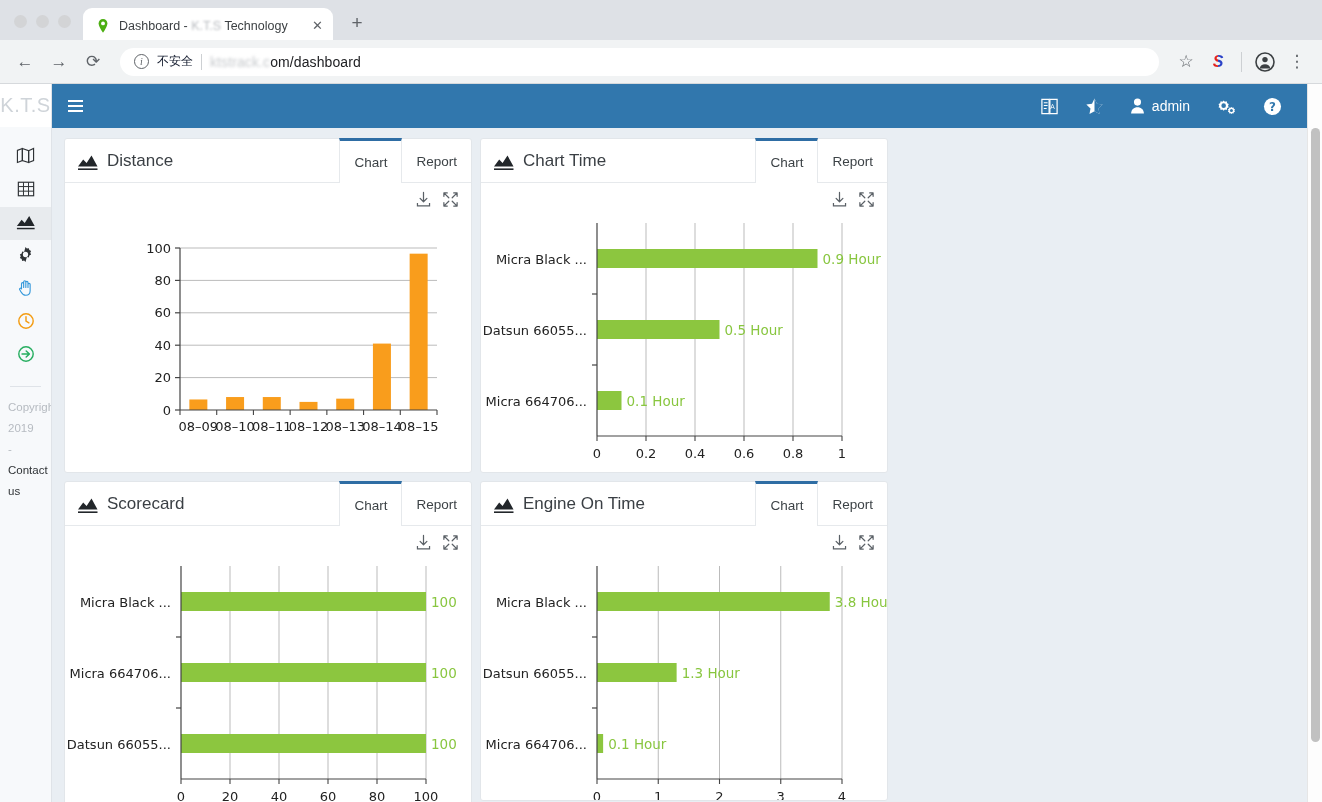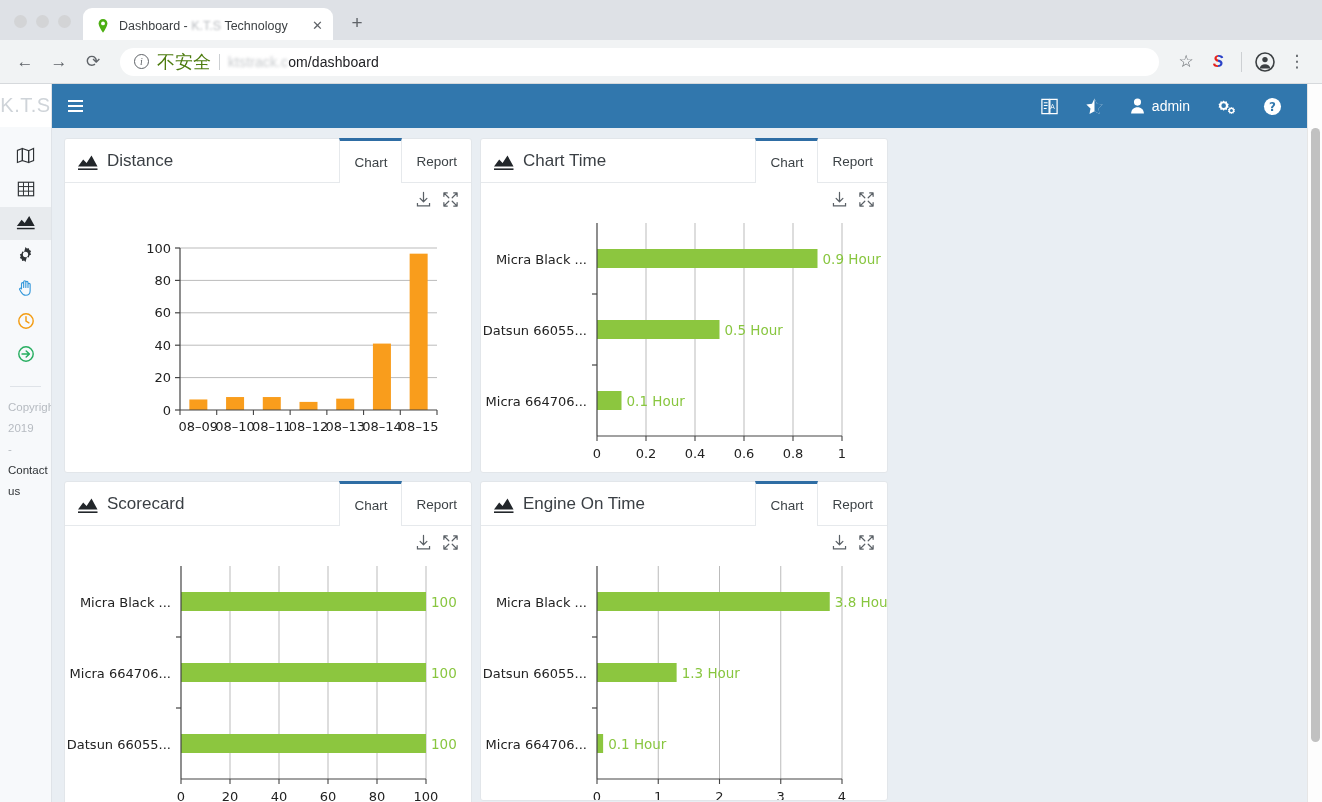--- a/index.html
+++ b/index.html
@@ -50,21 +50,21 @@
     flex: 1; height: 28px; background: #fff; border-radius: 14px;
     display: flex; align-items: center; padding: 0 14px; gap: 8px;
     margin: 0 8px; font-size: 13.5px;
   }
   .info-icon {
     width: 15px; height: 15px; border: 1.4px solid #5f6368; border-radius: 50%;
     display: flex; align-items: center; justify-content: center;
     font-size: 10px; font-style: italic; color: #5f6368; font-family: "Liberation Serif", serif;
     flex: none;
   }
-  .notsecure { color: #4d7c0f; font-size: 18px; }
+  .notsecure { color: #0f172a; font-size: 12px; }
   .url-sep { width: 1px; height: 16px; background: #cdd0d3; }
   .url { color: #202124; font-size: 14px; letter-spacing: .1px; }
   .url .blurred { color: #c6c9cc; filter: blur(1.6px); }
   .tb-right { display: flex; align-items: center; gap: 2px; }
   .ext-s {
     font-weight: bold; font-size: 16px; font-style: italic;
     background: linear-gradient(90deg,#e4221c 0 50%, #2b42c7 50% 100%);
     -webkit-background-clip: text; background-clip: text; color: transparent;
   }
   .tb-divider { width: 1px; height: 20px; background: #cdd0d3; margin: 0 6px; }

